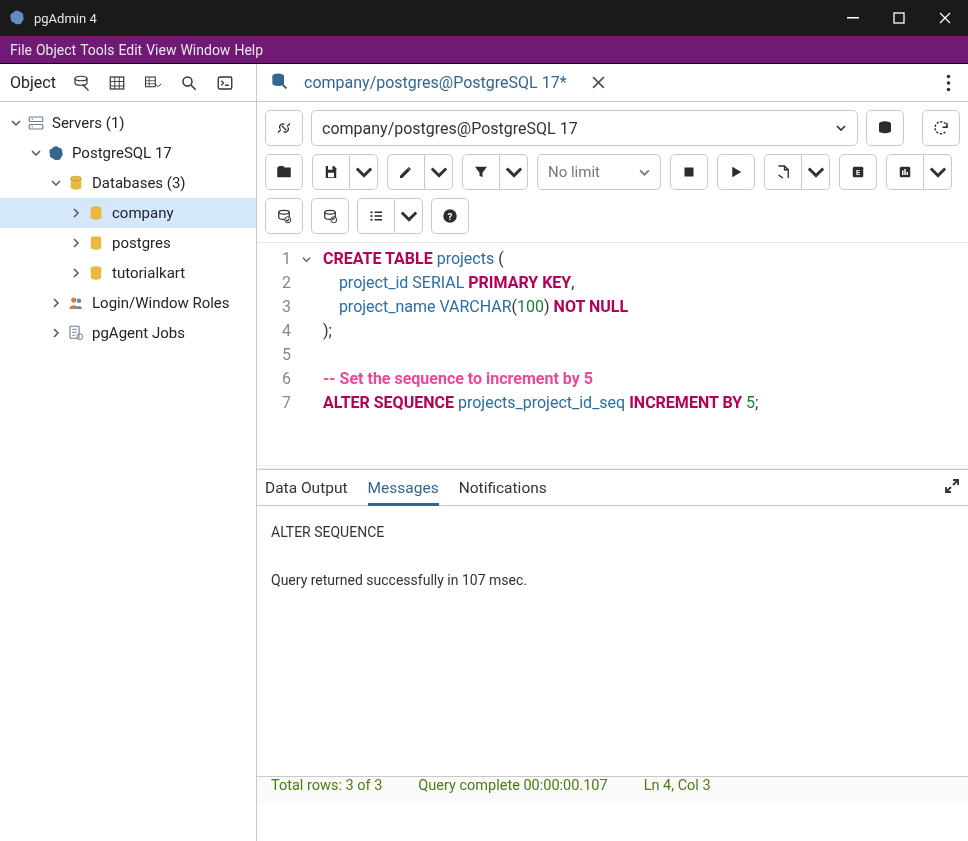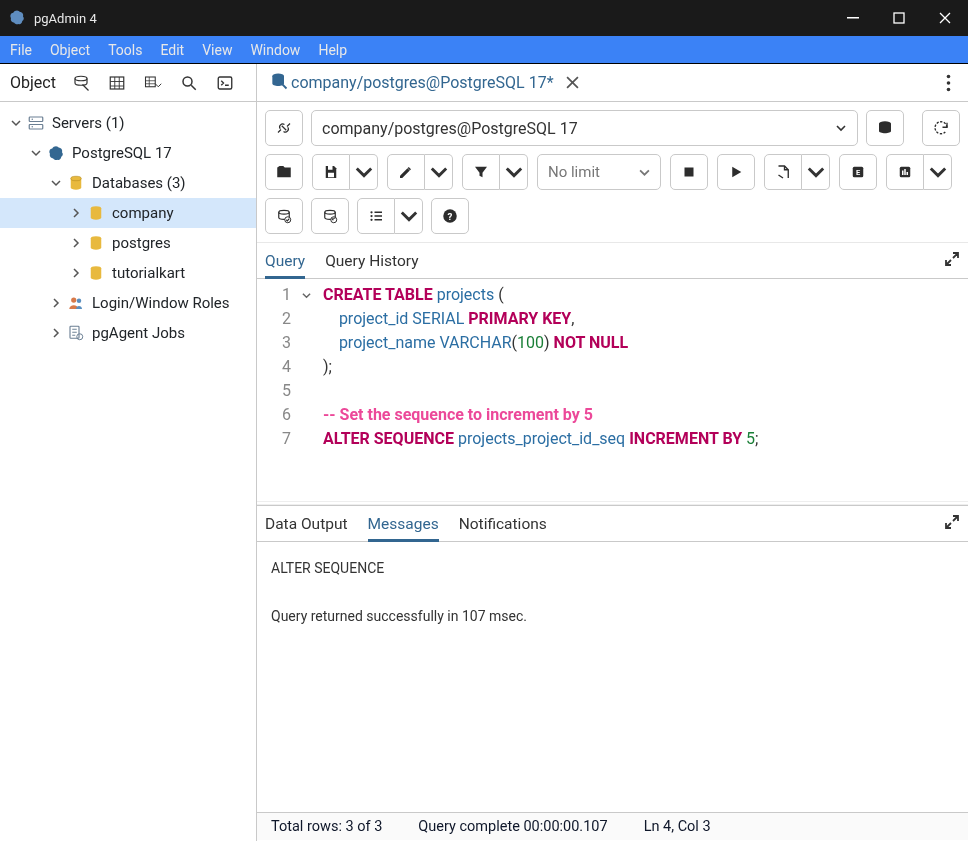--- a/index.html
+++ b/index.html
@@ -1,39 +1,39 @@
 <!DOCTYPE html>
 <html><head>
 <meta charset="utf-8">
 <style>
 * { box-sizing: border-box; margin: 0; padding: 0; font-family: -apple-system, BlinkMacSystemFont, "Segoe UI", Roboto, Arial, sans-serif; }
 body { background: #000; width: 968px; height: 841px; overflow: hidden; }
 .titlebar { height: 36px; background: #1a1a1a; display: flex; align-items: center; color: #e8e8e8; font-size: 13px; padding-left: 8px; }
 .titlebar .logo { width: 18px; height: 18px; margin-right: 8px; display: inline-flex; }
 .titlebar .title { flex: 1; }
 .titlebar .winbtn { width: 46px; height: 36px; display: flex; align-items: center; justify-content: center; color: #fff; }
-.menubar { height: 28px; background: #3b82f6; display: flex; align-items: center; padding-left: 10px; gap: 18px; color: #e8e8e8; font-size: 14px; border-bottom: 1px solid #000;}
+.menubar { height: 28px; background: #701a75; display: flex; align-items: center; padding-left: 10px; gap: 4px; color: #e8e8e8; font-size: 14px; border-bottom: 1px solid #000;}
 .menubar span { cursor: default; }
 .appbody { display: flex; height: calc(841px - 36px - 28px); background: #fff; }
 .sidebar { width: 257px; border-right: 1px solid #c9c9c9; display: flex; flex-direction: column; overflow: hidden; }
 .sidebar-header { height: 38px; border-bottom: 1px solid #c9c9c9; display: flex; align-items: center; padding: 0 6px; gap: 2px; }
 .sidebar-header .label { font-size: 16px; padding-left: 4px; padding-right: 4px; color: #222; flex: 0 0 auto; width: 56px; overflow: hidden; }
 .iconbtn { width: 34px; height: 30px; display: flex; align-items: center; justify-content: center; border-radius: 4px; }
 .iconbtn svg { width: 18px; height: 18px; fill: #333; }
 .tree { padding: 6px 0; font-size: 15px; color: #212529; overflow-y: auto; }
 .tree-row { display: flex; align-items: center; height: 30px; cursor: default; padding-right: 6px; }
 .tree-row.selected { background: #d4e7fb; }
 .tree-indent { display: inline-block; }
 .tree-caret { width: 16px; height: 16px; display: inline-flex; align-items: center; justify-content: center; margin-right: 2px; }
 .tree-caret svg { width: 10px; height: 10px; fill: #555; }
 .tree-icon { width: 20px; height: 20px; display: inline-flex; align-items: center; justify-content: center; margin-right: 6px; }
 .tree-icon svg { width: 18px; height: 18px; }
 .main { flex: 1; display: flex; flex-direction: column; min-width: 0; }
 .tabbar { height: 38px; border-bottom: 1px solid #c9c9c9; display: flex; align-items: center; padding: 0 8px; }
-.tabbar .tab { display: flex; align-items: center; gap: 2px; height: 100%; padding: 0 4px; color: #326690; font-size: 16px; }
+.tabbar .tab { display: flex; align-items: center; gap: 15px; height: 100%; padding: 0 4px; color: #326690; font-size: 16px; }
 .tabbar .tab .tab-text { font-weight: 400; }
 .tabbar .tab-close { margin-left: 8px; width: 18px; height: 18px; display: flex; align-items: center; justify-content: center; }
 .tabbar .kebab { margin-left: auto; width: 24px; height: 24px; display: flex; align-items: center; justify-content: center; }
 .toolbar { display: flex; align-items: center; gap: 8px; padding: 8px; border-bottom: 1px solid #e8e8e8; flex-wrap: wrap; }
 .tb-row { display: flex; align-items: center; gap: 8px; width: 100%; }
 .btn { height: 36px; min-width: 38px; border: 1px solid #c9c9c9; border-radius: 5px; background: #fff; display: inline-flex; align-items: center; justify-content: center; padding: 0 8px; color: #333; }
 .btn svg { width: 18px; height: 18px; fill: #2d2d2d; }
 .btn.caret-split { border-left: none; border-top-left-radius: 0; border-bottom-left-radius: 0; min-width: 28px; padding: 0 4px; }
 .btn.joined-left { border-top-right-radius: 0; border-bottom-right-radius: 0; }
 .btn-group { display: inline-flex; }
@@ -52,21 +52,21 @@
 .fold-col .fold { height: 24px; display: flex; align-items: center; justify-content: center; }
 .code { flex: 1; padding: 4px 8px; white-space: pre; color: #222; overflow: auto; }
 .code .kw { color: #b30059; font-weight: bold; }
 .code .ident { color: #2b6ea3; }
 .code .type { color: #2b6ea3; }
 .code .num { color: #1a7f37; }
 .code .punct { color: #333; }
 .code .comment { color: #ec4899; font-weight: bold; }
 .panel2 { border-top: 1px solid #c9c9c9; }
 .messages { font-family: "Consolas", "Monaco", monospace; font-size: 14px; padding: 14px; color: #333; line-height: 24px; white-space: pre; height: 270px; }
-.statusbar { height: 28px; border-top: 1px solid #c9c9c9; display: flex; align-items: center; font-size: 14.5px; color: #0f172a; padding: 0 14px; gap: 36px; background: #fafafa;}
+.statusbar { height: 28px; border-top: 1px solid #c9c9c9; display: flex; font-size: 14.5px; color: #4d7c0f; padding: 0 14px; gap: 36px; background: #fafafa;}
 .resize-line { height: 4px; background: #fff; border-top: 1px solid #eee; border-bottom: 1px solid #eee; cursor: ns-resize; }
 </style>
 </head>
 <body>
 
 <div class="titlebar">
   <span class="logo">
     <svg viewBox="0 0 24 24">
         <path fill="#5f8dbf" d="M12 2c-2 0-4 1-5 3-3 0-5 4-3 7-1 3 1 6 4 6 1 2 4 3 6 2 2 1 5-1 5-4 2-1 3-4 1-6 1-3-1-6-4-6-1-1-2-2-4-2z"></path>
       </svg>
@@ -453,27 +453,20 @@
         </div>
         <div class="btn">
             <svg viewBox="0 0 24 24">
               <circle cx="12" cy="12" r="9" fill="#2d2d2d"></circle>
               <text x="12" y="17" font-size="13" fill="#fff" text-anchor="middle" font-family="Arial" font-weight="bold">?</text>
             </svg>
           </div>
       </div>
     </div>
 
-    <div class="tabs2">
-      <div class="t2 active">Query</div>
-      <div class="t2">Query History</div>
-      <div class="expand"><svg width="16" height="16" viewBox="0 0 16 16">
-            <path d="M2 9v5h5M14 7V2H9M2 14L7 9M14 2L9 7" fill="none" stroke="#333" stroke-width="1.8"></path>
-          </svg></div>
-    </div>
 
     <div class="editor">
       <div class="gutter">
         <div class="ln">1</div>
         <div class="ln">2</div>
         <div class="ln">3</div>
         <div class="ln">4</div>
         <div class="ln">5</div>
         <div class="ln">6</div>
         <div class="ln">7</div>

